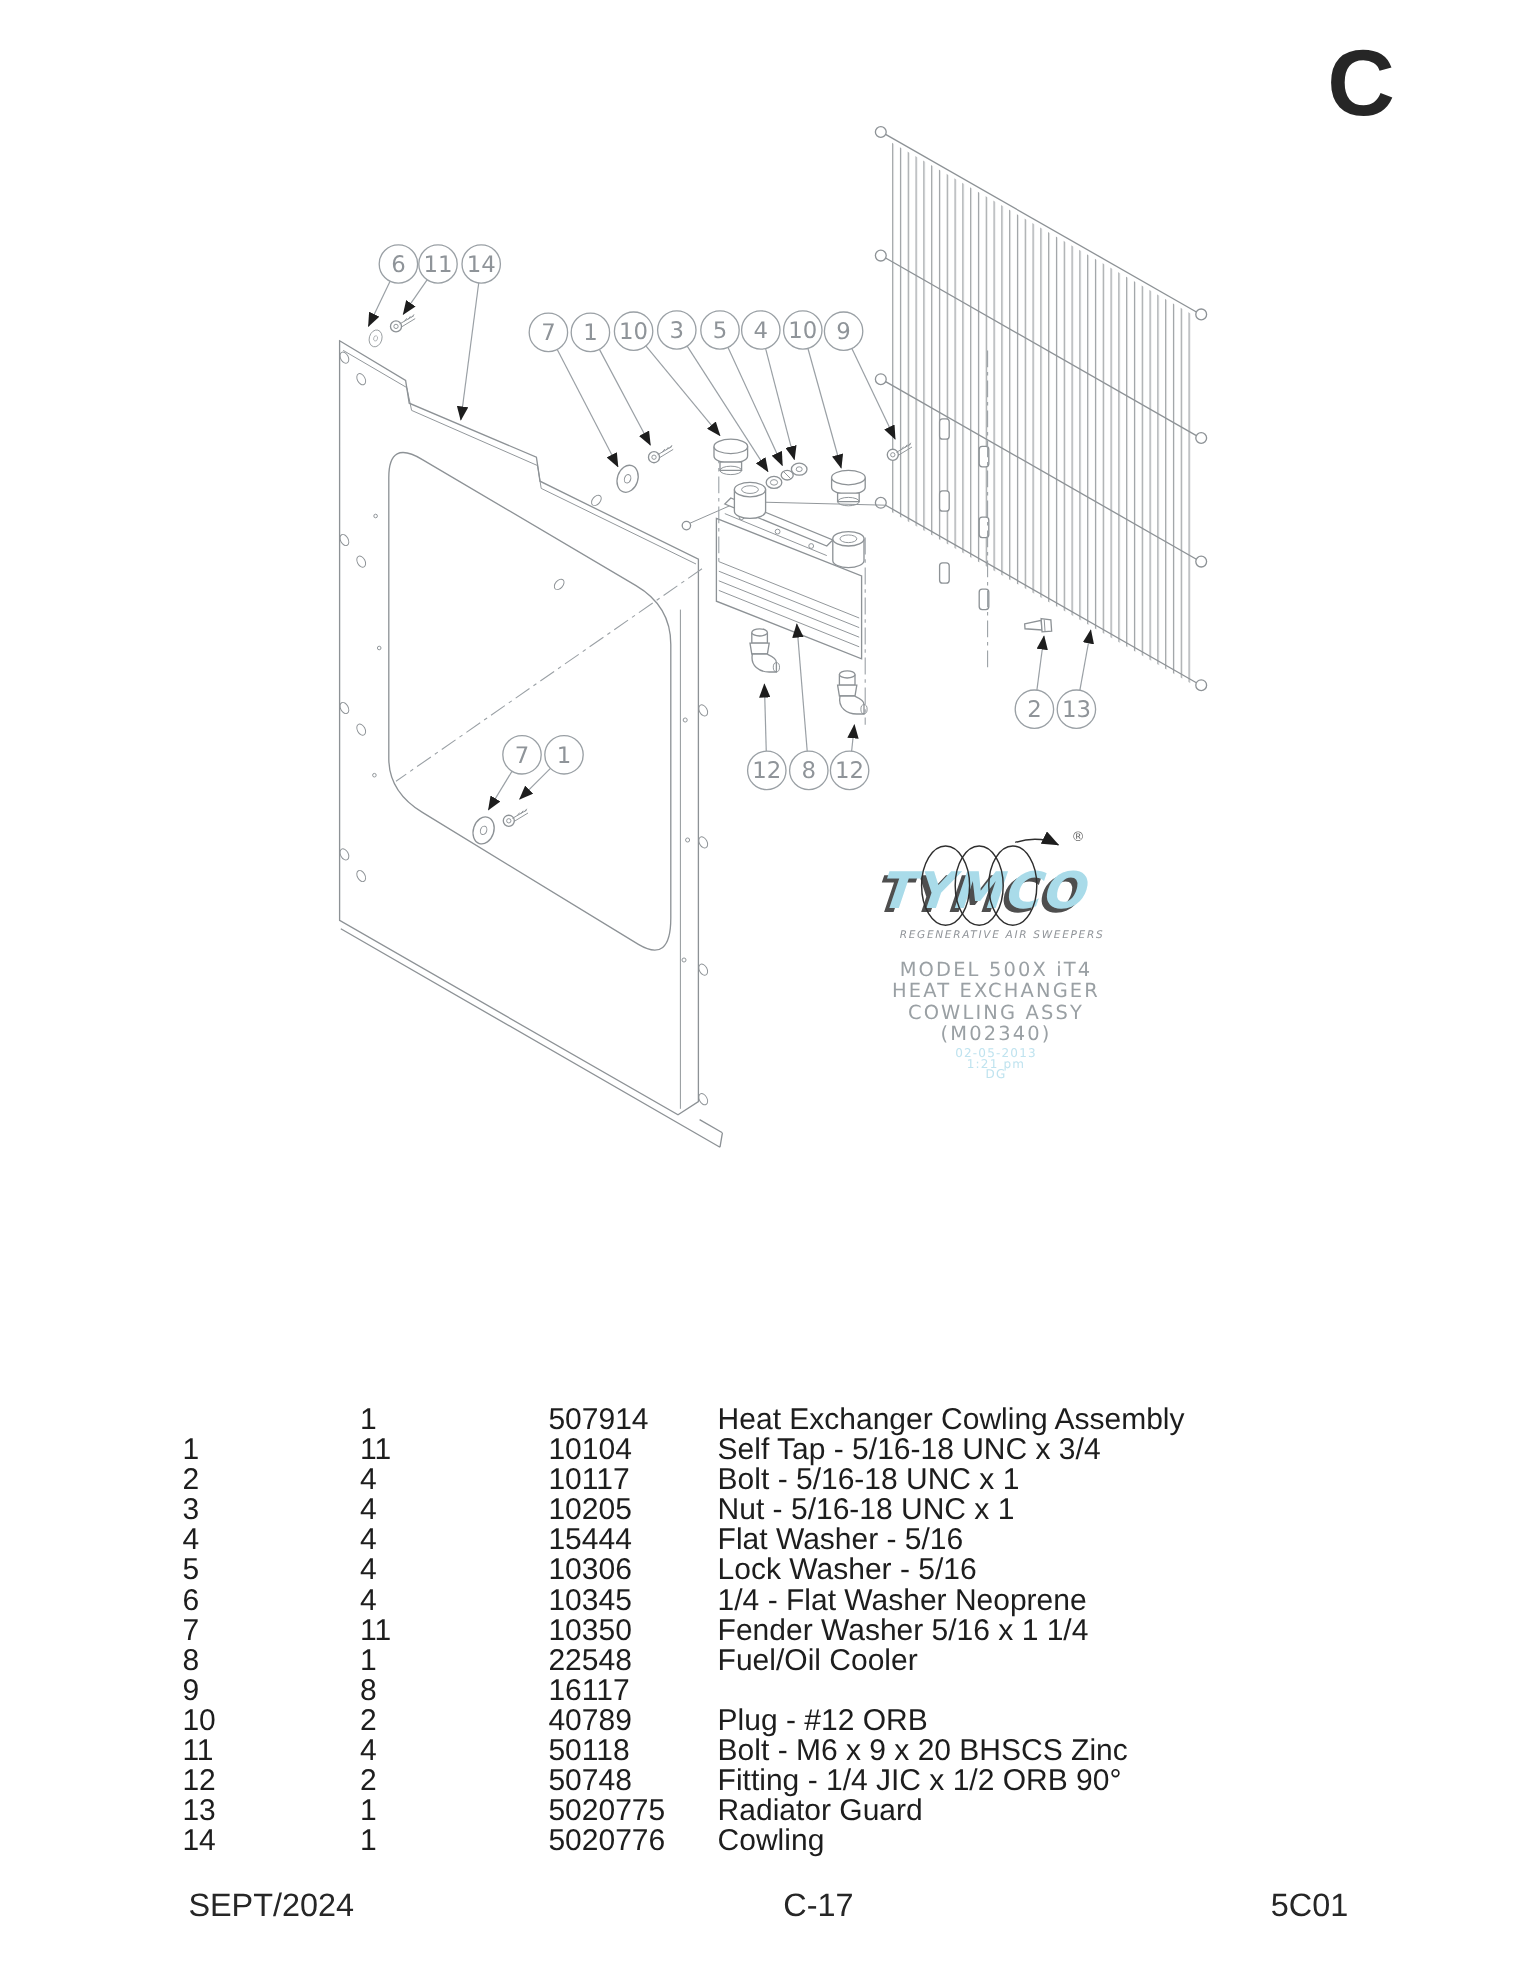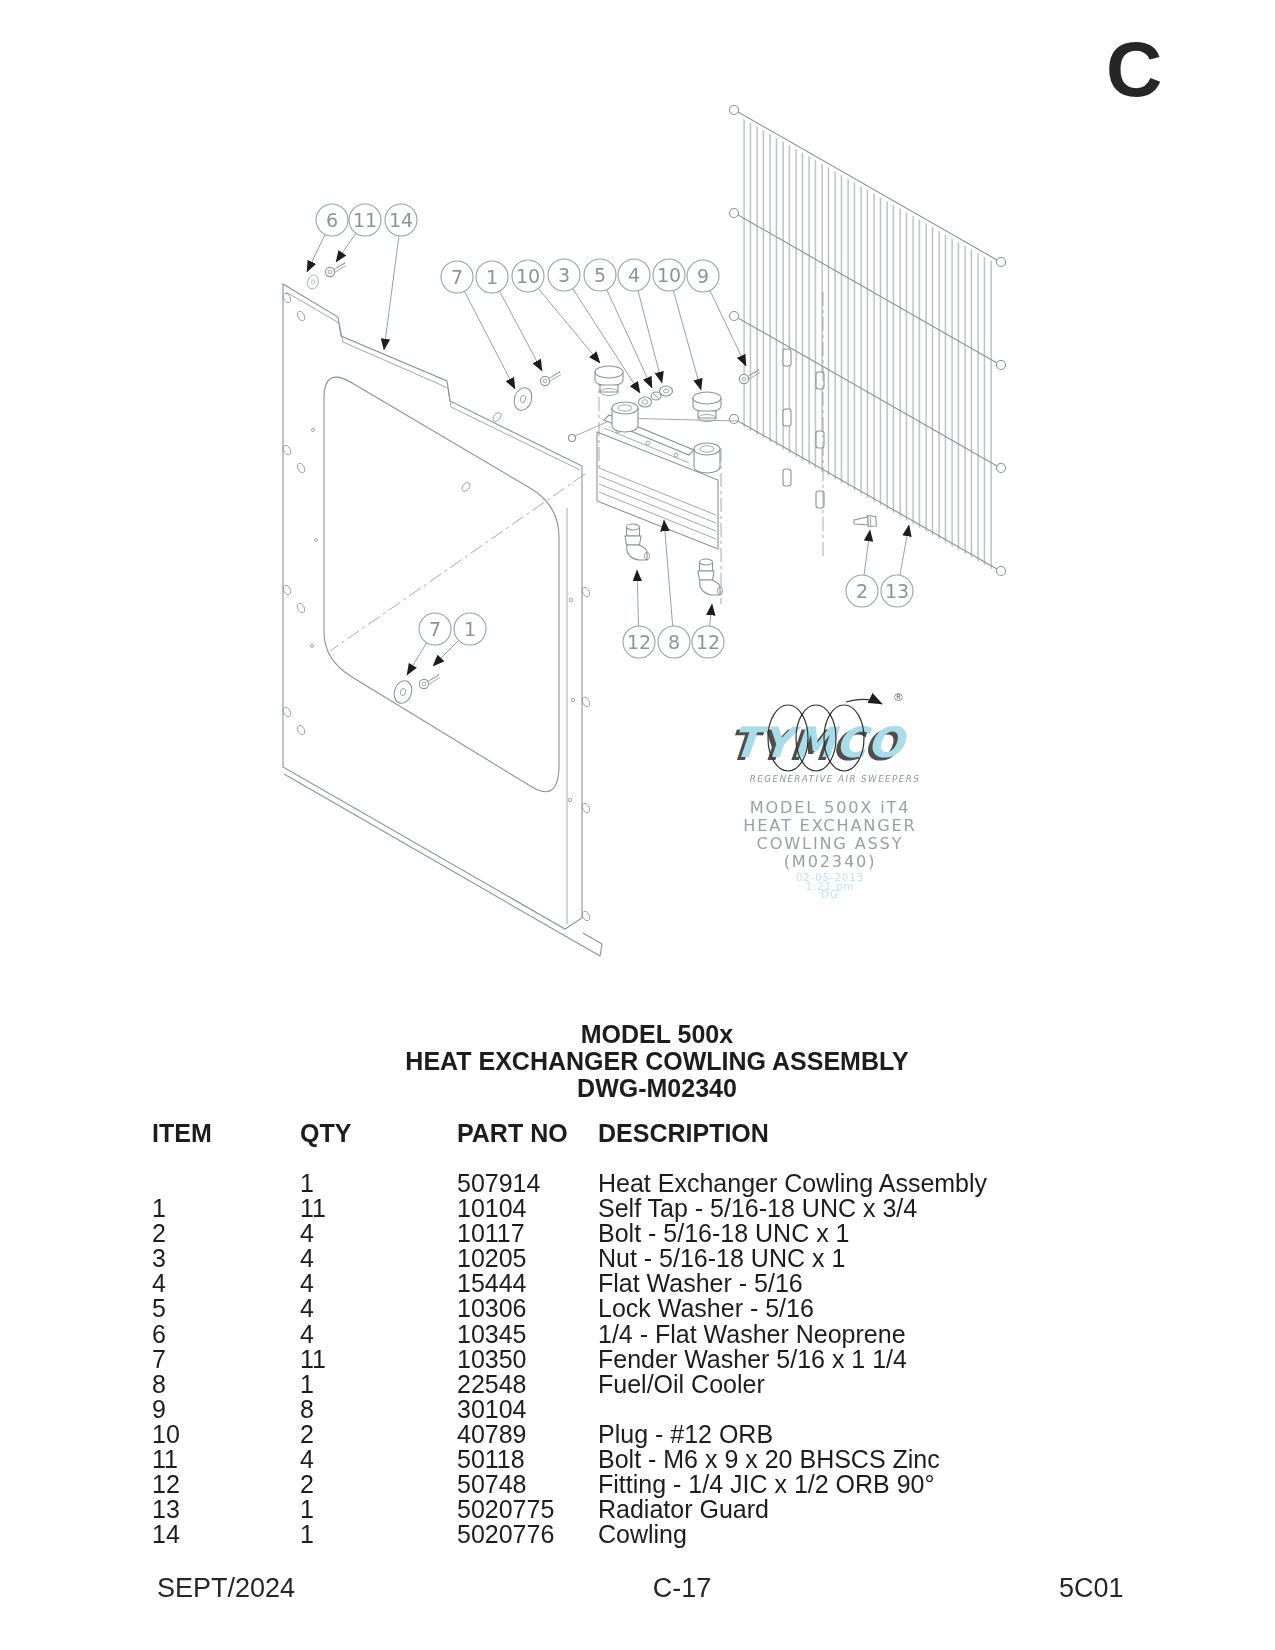--- a/index.html
+++ b/index.html
@@ -309,32 +309,21 @@
           <text x="862" y="597.5" class="balloon-text">2</text>
         </g>
         <g>
           <line x1="899.8621670111997" y1="575.2580814384015" x2="909" y2="525" class="leader" marker-end="url(#arrow)"></line>
           <circle cx="897" cy="591" r="16" class="balloon-circle"></circle>
           <text x="897" y="597.5" class="balloon-text">13</text>
         </g>
       </g>
   </svg>
 
-  <div id="title-block">
-    <div>MODEL 500x</div>
-    <div>HEAT EXCHANGER COWLING ASSEMBLY</div>
-    <div>DWG-M02340</div>
-  </div>
-
-  <div id="table-header">
-    <span class="h-item">ITEM</span>
-    <span class="h-qty">QTY</span>
-    <span class="h-part">PART NO</span>
-    <span class="h-desc">DESCRIPTION</span>
-  </div>
+
   <div id="rows">
       <div class="trow">
         <span class="c-item"></span>
         <span class="c-qty">1</span>
         <span class="c-part">507914</span>
         <span class="c-desc">Heat Exchanger Cowling Assembly</span>
       </div>
       <div class="trow">
         <span class="c-item">1</span>
         <span class="c-qty">11</span>
@@ -379,21 +368,21 @@
       </div>
       <div class="trow">
         <span class="c-item">8</span>
         <span class="c-qty">1</span>
         <span class="c-part">22548</span>
         <span class="c-desc">Fuel/Oil Cooler</span>
       </div>
       <div class="trow">
         <span class="c-item">9</span>
         <span class="c-qty">8</span>
-        <span class="c-part">30104</span>
+        <span class="c-part">16117</span>
       </div>
       <div class="trow">
         <span class="c-item">10</span>
         <span class="c-qty">2</span>
         <span class="c-part">40789</span>
         <span class="c-desc">Plug - #12 ORB</span>
       </div>
       <div class="trow">
         <span class="c-item">11</span>
         <span class="c-qty">4</span>

